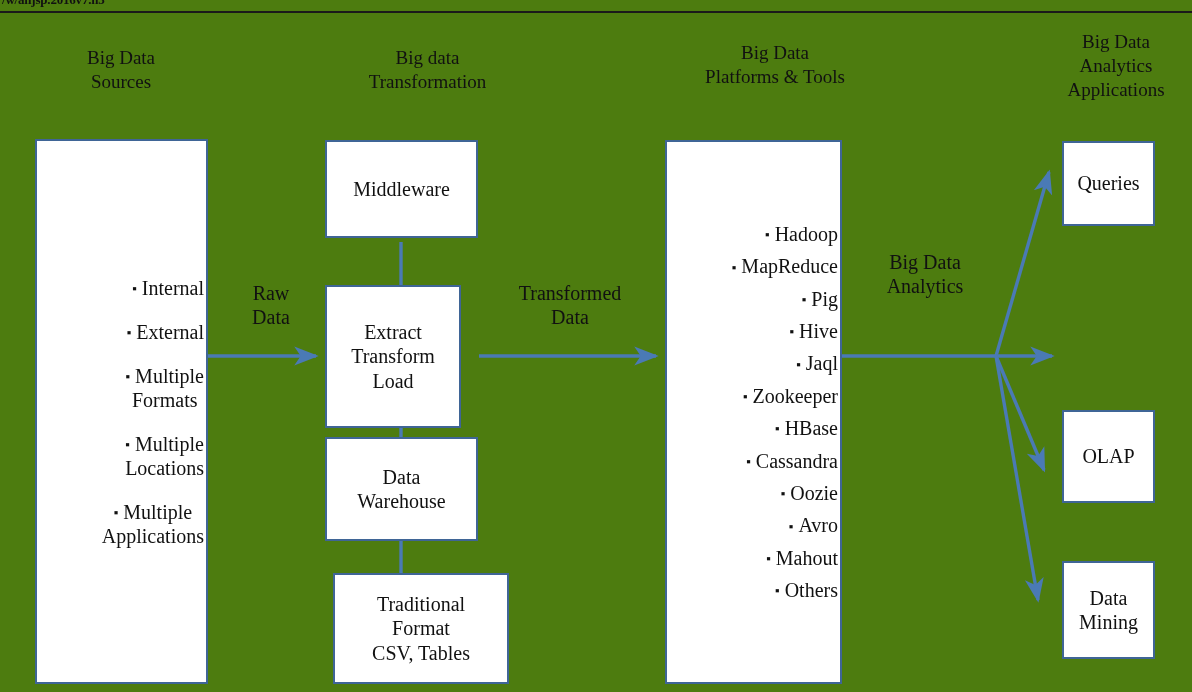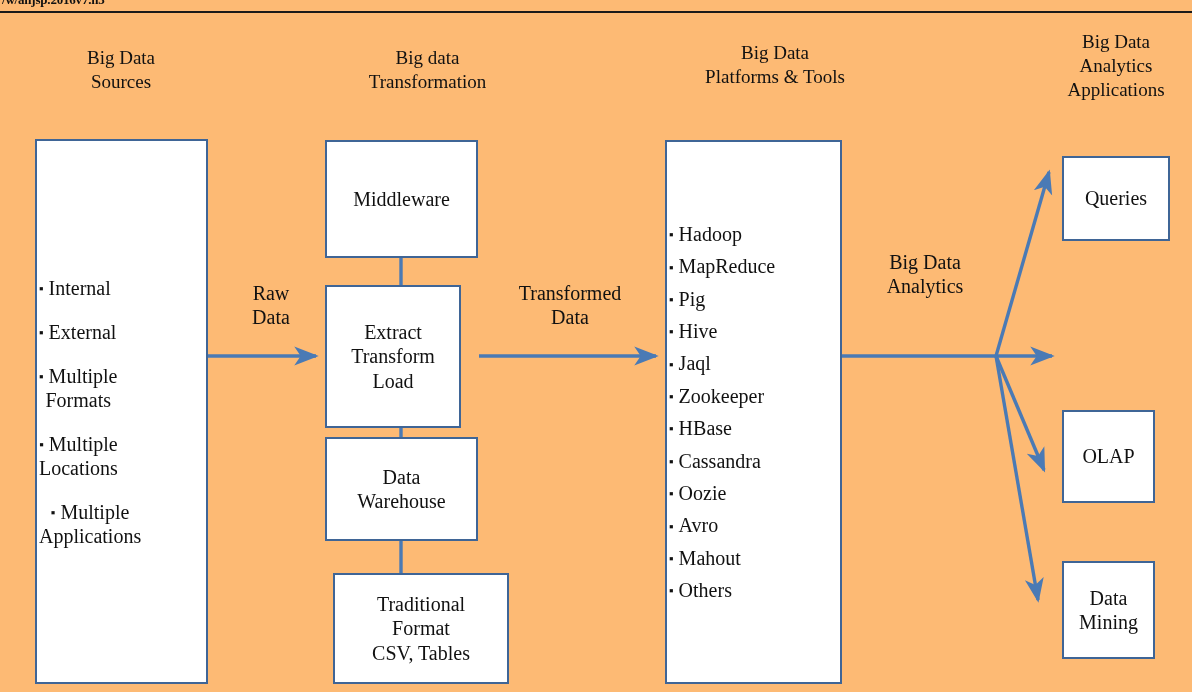--- a/index.html
+++ b/index.html
@@ -10,21 +10,21 @@
   }
   body {
     font-family: "Liberation Serif", "DejaVu Serif", serif;
     color: #000000;
   }
   #page {
     position: relative;
     width: 1192px;
     height: 692px;
     overflow: hidden;
-    background: #fdba74;
+    background: #4d7c0f;
   }
 
   
   #top-strip {
     position: absolute;
     left: 0; top: 0;
     width: 1192px;
     height: 13px;
     overflow: hidden;
   }
@@ -87,21 +87,21 @@
     padding: 0 4px;
   }
 
   
   .bullet-list {
     position: absolute;
     box-sizing: border-box;
     display: flex;
     flex-direction: column;
     justify-content: center;
-    align-items: flex-start;
+    align-items: flex-end;
     width: 100%;
   }
   .bullet-row {
     display: block;
     text-align: center;
     font-size: 20px;
     line-height: 1.2;
     color: #111;
     white-space: pre-line;
     padding: 0 2px;
@@ -199,21 +199,21 @@
       <div class="bullet-row"><span class="bul">▪</span><span>External</span></div>
       <div class="bullet-row"><span class="bul">▪</span><span>Multiple
 Formats</span></div>
       <div class="bullet-row"><span class="bul">▪</span><span>Multiple
 Locations</span></div>
       <div class="bullet-row"><span class="bul">▪</span><span>Multiple
 Applications</span></div>
     </div>
   </div>
 
-  <div class="box" style="left:325px; top:140px; width:153px; height:118px;">
+  <div class="box" style="left:325px; top:140px; width:153px; height:98px;">
     <div class="box-label">Middleware</div>
   </div>
 
   <div class="box" style="left:325px; top:285px; width:136px; height:143px;">
     <div class="box-label">Extract
 Transform
 Load</div>
   </div>
 
   <div class="box" style="left:325px; top:437px; width:153px; height:104px;">
@@ -237,21 +237,21 @@
       <div class="bullet-row"><span class="bul">▪</span><span>Zookeeper</span></div>
       <div class="bullet-row"><span class="bul">▪</span><span>HBase</span></div>
       <div class="bullet-row"><span class="bul">▪</span><span>Cassandra</span></div>
       <div class="bullet-row"><span class="bul">▪</span><span>Oozie</span></div>
       <div class="bullet-row"><span class="bul">▪</span><span>Avro</span></div>
       <div class="bullet-row"><span class="bul">▪</span><span>Mahout</span></div>
       <div class="bullet-row"><span class="bul">▪</span><span>Others</span></div>
     </div>
   </div>
 
-  <div class="box" style="left:1062px; top:156px; width:108px; height:85px;">
+  <div class="box" style="left:1062px; top:141px; width:93px; height:85px;">
     <div class="box-label">Queries</div>
   </div>
 
 
   <div class="box" style="left:1062px; top:410px; width:93px; height:93px;align-items:center;">
     <div class="box-label">OLAP</div>
   </div>
 
   <div class="box" style="left:1062px; top:561px; width:93px; height:98px;">
     <div class="box-label">Data

